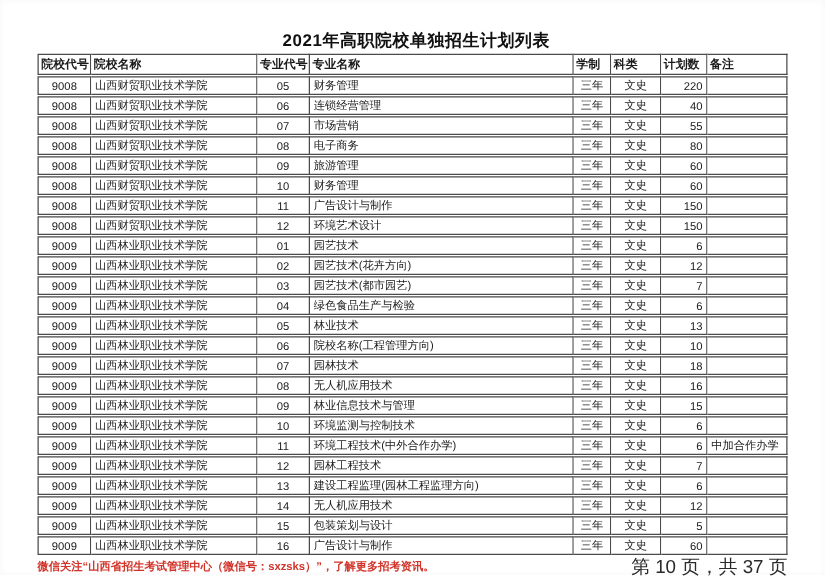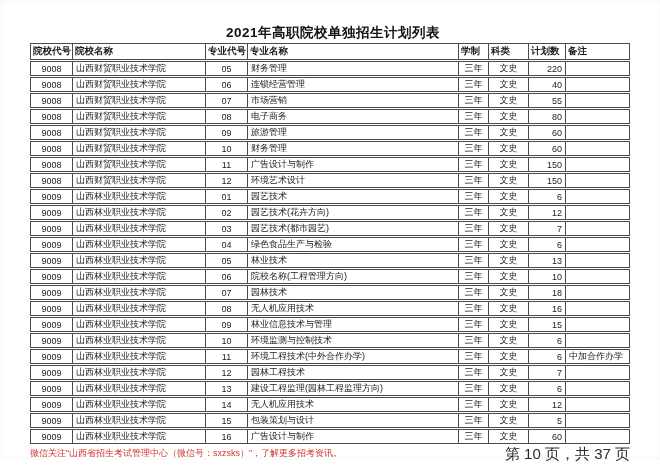--- a/index.html
+++ b/index.html
@@ -63,21 +63,21 @@
   table.plan-table td:nth-child(7) { text-align: right; padding-right: 3px; }
   .footer {
     width: 600px;
     margin: 3px 0 0 30px;
     display: flex;
     justify-content: space-between;
     align-items: flex-start;
   }
   .footer-notice {
     color: var(--accent-red, #d2342a);
-    font-weight: normal;
+    font-weight: bold;
     font-size: 9px;
     line-height: 11px;
   }
   .footer-page-info {
     color: #2a2a2a;
     font-size: 15px;
     line-height: 11px;
   }
 </style>
 </head>

